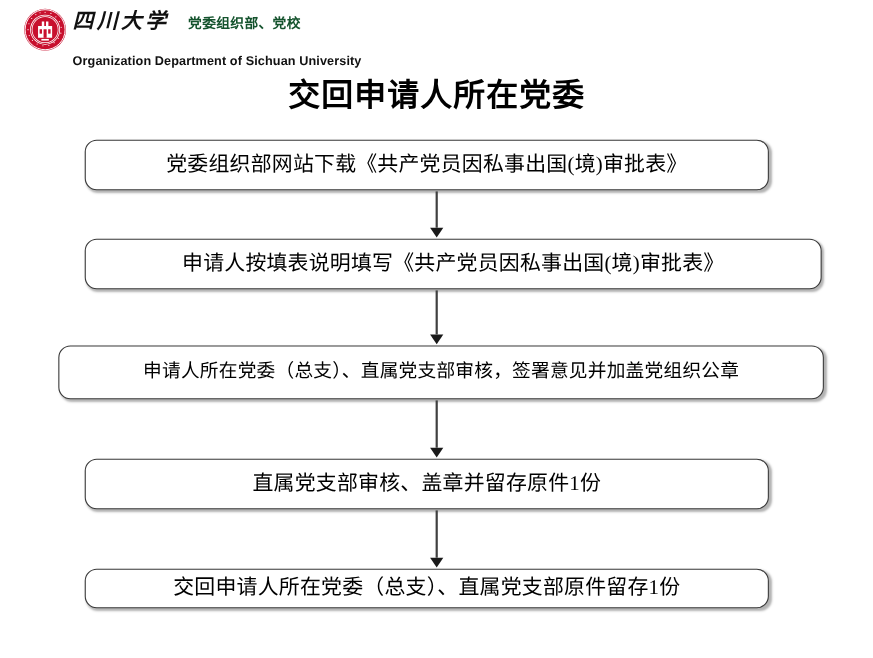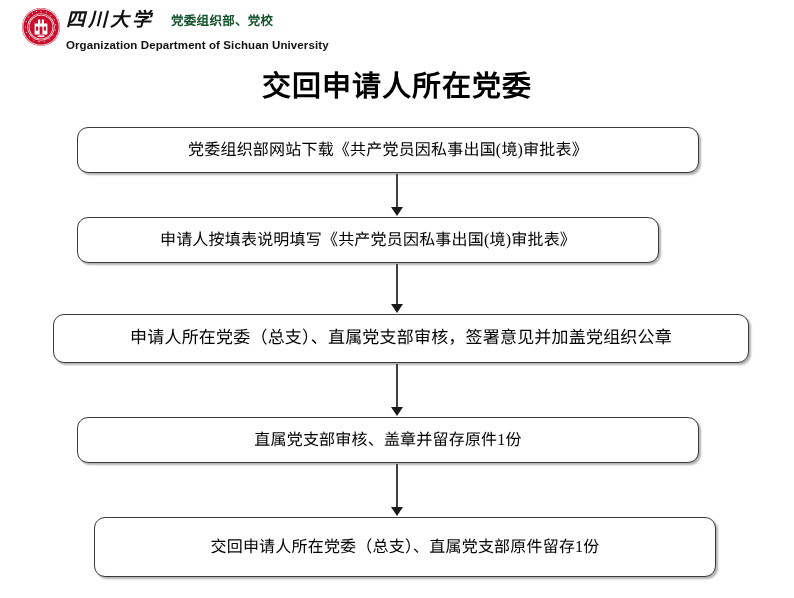--- a/index.html
+++ b/index.html
@@ -62,21 +62,21 @@
     color: #14532d;
     white-space: nowrap;
   }
   .brand-en {
     font-family: "Liberation Sans", "DejaVu Sans", sans-serif;
     font-size: 11.5px;
     font-weight: bold;
     letter-spacing: 0.1px;
     color: #111111;
     white-space: nowrap;
-    margin-top: 7px;
+    margin-top: 18px;
   }
 
   
   .page-title {
     position: absolute;
     left: 0;
     top: 62px;
     width: 794px;
     text-align: center;
     font-family: "Liberation Sans", "DejaVu Sans", sans-serif;
@@ -102,38 +102,38 @@
     border-radius: 11px;
     background: #ffffff;
     box-shadow: 2px 2px 2px rgba(0, 0, 0, 0.30);
     display: flex;
     align-items: center;
     justify-content: center;
     text-align: center;
   }
   .flow-box span {
     font-family: "Liberation Serif", "DejaVu Serif", serif;
-    font-size: 16px;
+    font-size: 19px;
     font-weight: normal;
     letter-spacing: 0.2px;
     color: #000000;
     white-space: nowrap;
     line-height: 1.2;
   }
   .flow-box.wide span {
     font-size: 17px;
     text-align: center;
   }
 
   
   .box-1 { left: 77px;  top: 127px; width: 622px; height: 46px; }
-  .box-2 { left: 77px;  top: 217px; width: 582px; height: 46px; }
+  .box-2 { left: 77px;  top: 217px; width: 670px; height: 46px; }
   .box-3 { left: 53px;  top: 314px; width: 696px; height: 49px; }
   .box-4 { left: 77px;  top: 417px; width: 622px; height: 46px; }
-  .box-5 { left: 94px;  top: 517px; width: 622px; height: 60px; }
+  .box-5 { left: 77px;  top: 517px; width: 622px; height: 36px; }
 
   
   .flow-arrow {
     position: absolute;
     left: 390px;
     width: 14px;
   }
   .flow-arrow .shaft {
     position: absolute;
     left: 6px;

